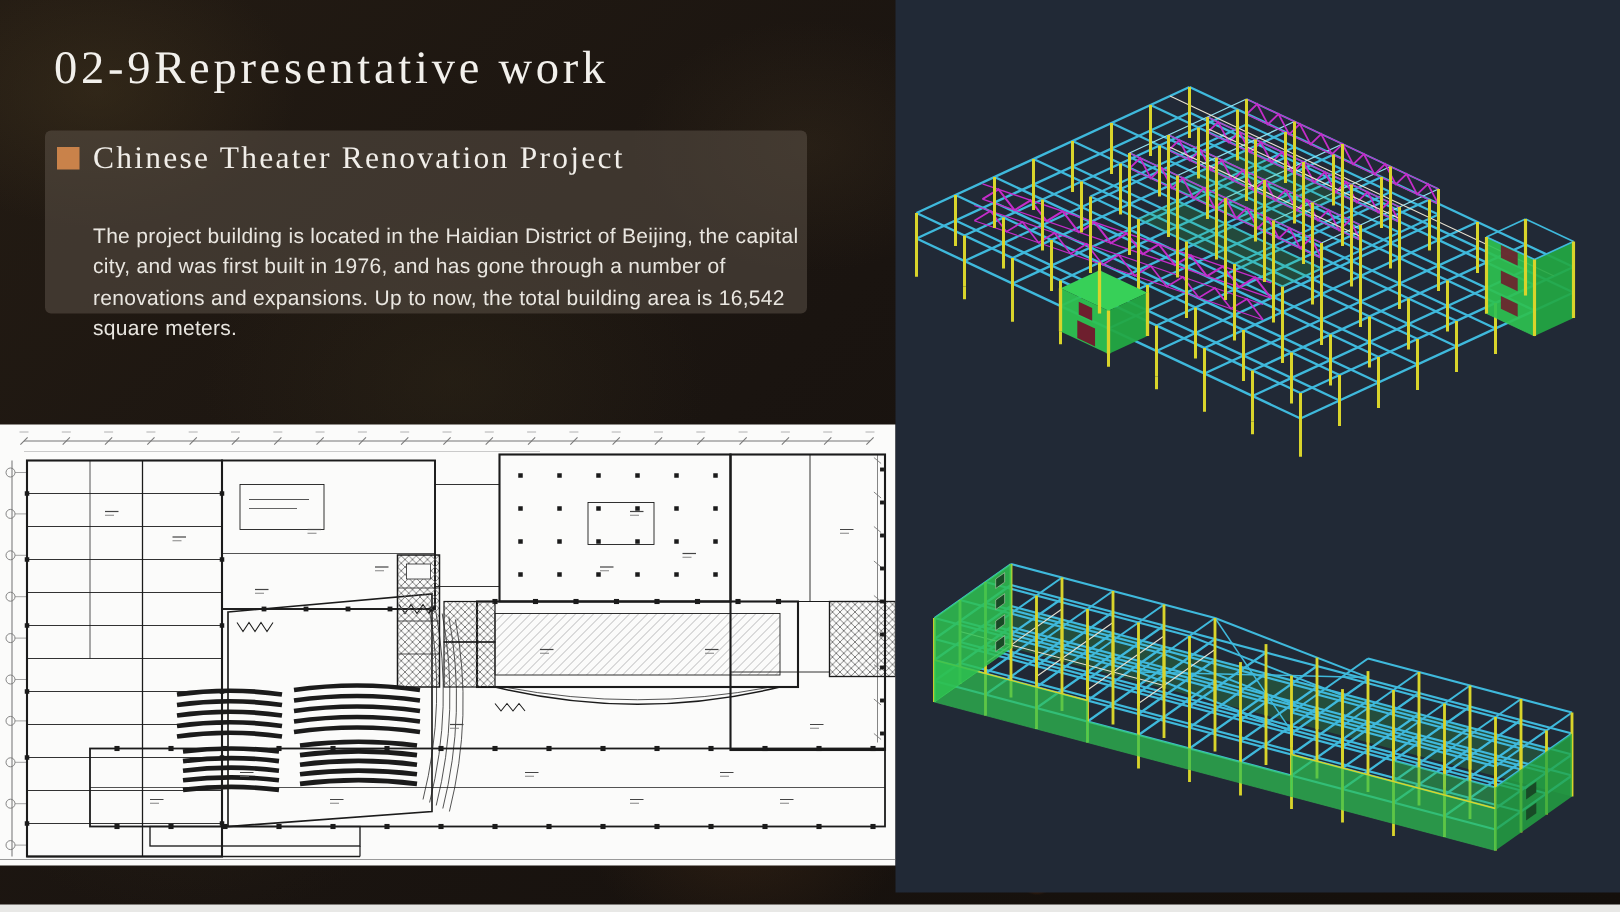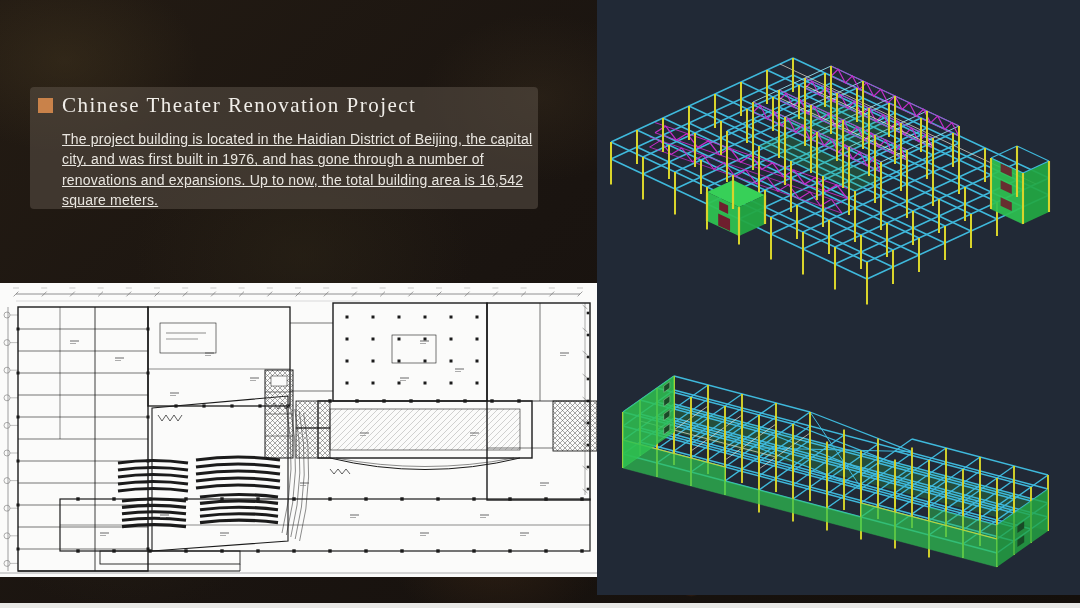--- a/index.html
+++ b/index.html
@@ -17,33 +17,34 @@
       linear-gradient(135deg,#231b13 0%,#1a1410 45%,#140f0b 100%);}
   .page-title{position:absolute;left:36px;top:27px;
     font-family:"Liberation Serif","DejaVu Serif",serif;
     font-size:31px;letter-spacing:2.5px;color:#f2f0ec;white-space:nowrap;}
   .text-panel{position:absolute;left:30px;top:87px;width:508px;height:122px;
     background:rgba(96,86,75,.50);border-radius:4px;}
   .bullet{position:absolute;left:8px;top:11px;width:15px;height:15px;background:#c9824a;}
   .section-heading{position:absolute;left:32px;top:6px;
     font-family:"Liberation Serif","DejaVu Serif",serif;
     font-size:21px;letter-spacing:1.5px;color:#f1eee9;white-space:nowrap;}
-  .section-body{position:absolute;left:32px;top:42px;width:480px;margin:0;
-    font-size:14px;line-height:1.46;letter-spacing:.2px;color:#e9e6e0;text-decoration:underline;}
+  .section-body{position:absolute;left:32px;top:60px;width:480px;margin:0;
+    font-size:14px;line-height:1.46;letter-spacing:.2px;color:#e9e6e0;}
   .floorplan{position:absolute;left:0;top:283px;width:597px;height:294px;background:#fbfbfa;}
   .cad-panel{position:absolute;left:597px;top:0;width:483px;height:595px;background:#212936;}
   .bottom-strip{position:absolute;left:0;top:603px;width:1080px;height:5px;background:#e8e8e6;}
   svg{display:block;}
 </style>
 </head>
 <body>
 
 <div class="slide">
   <div class="bg-photo"></div>
 
+  <div class="page-title">02-9Representative work</div>
 
   <div class="text-panel">
     <span class="bullet" style="background: rgb(201, 130, 74);"></span>
     <div class="section-heading">Chinese Theater Renovation Project</div>
     <p class="section-body">The project building is located in the Haidian District of Beijing, the capital city, and was first built in 1976, and has gone through a number of renovations and expansions. Up to now, the total building area is 16,542 square meters.</p>
   </div>
 
   <div class="floorplan" style="background: rgb(251, 251, 250);">
     <svg id="plan-svg" width="597" height="294" viewBox="0 0 597 294">
         <defs>

